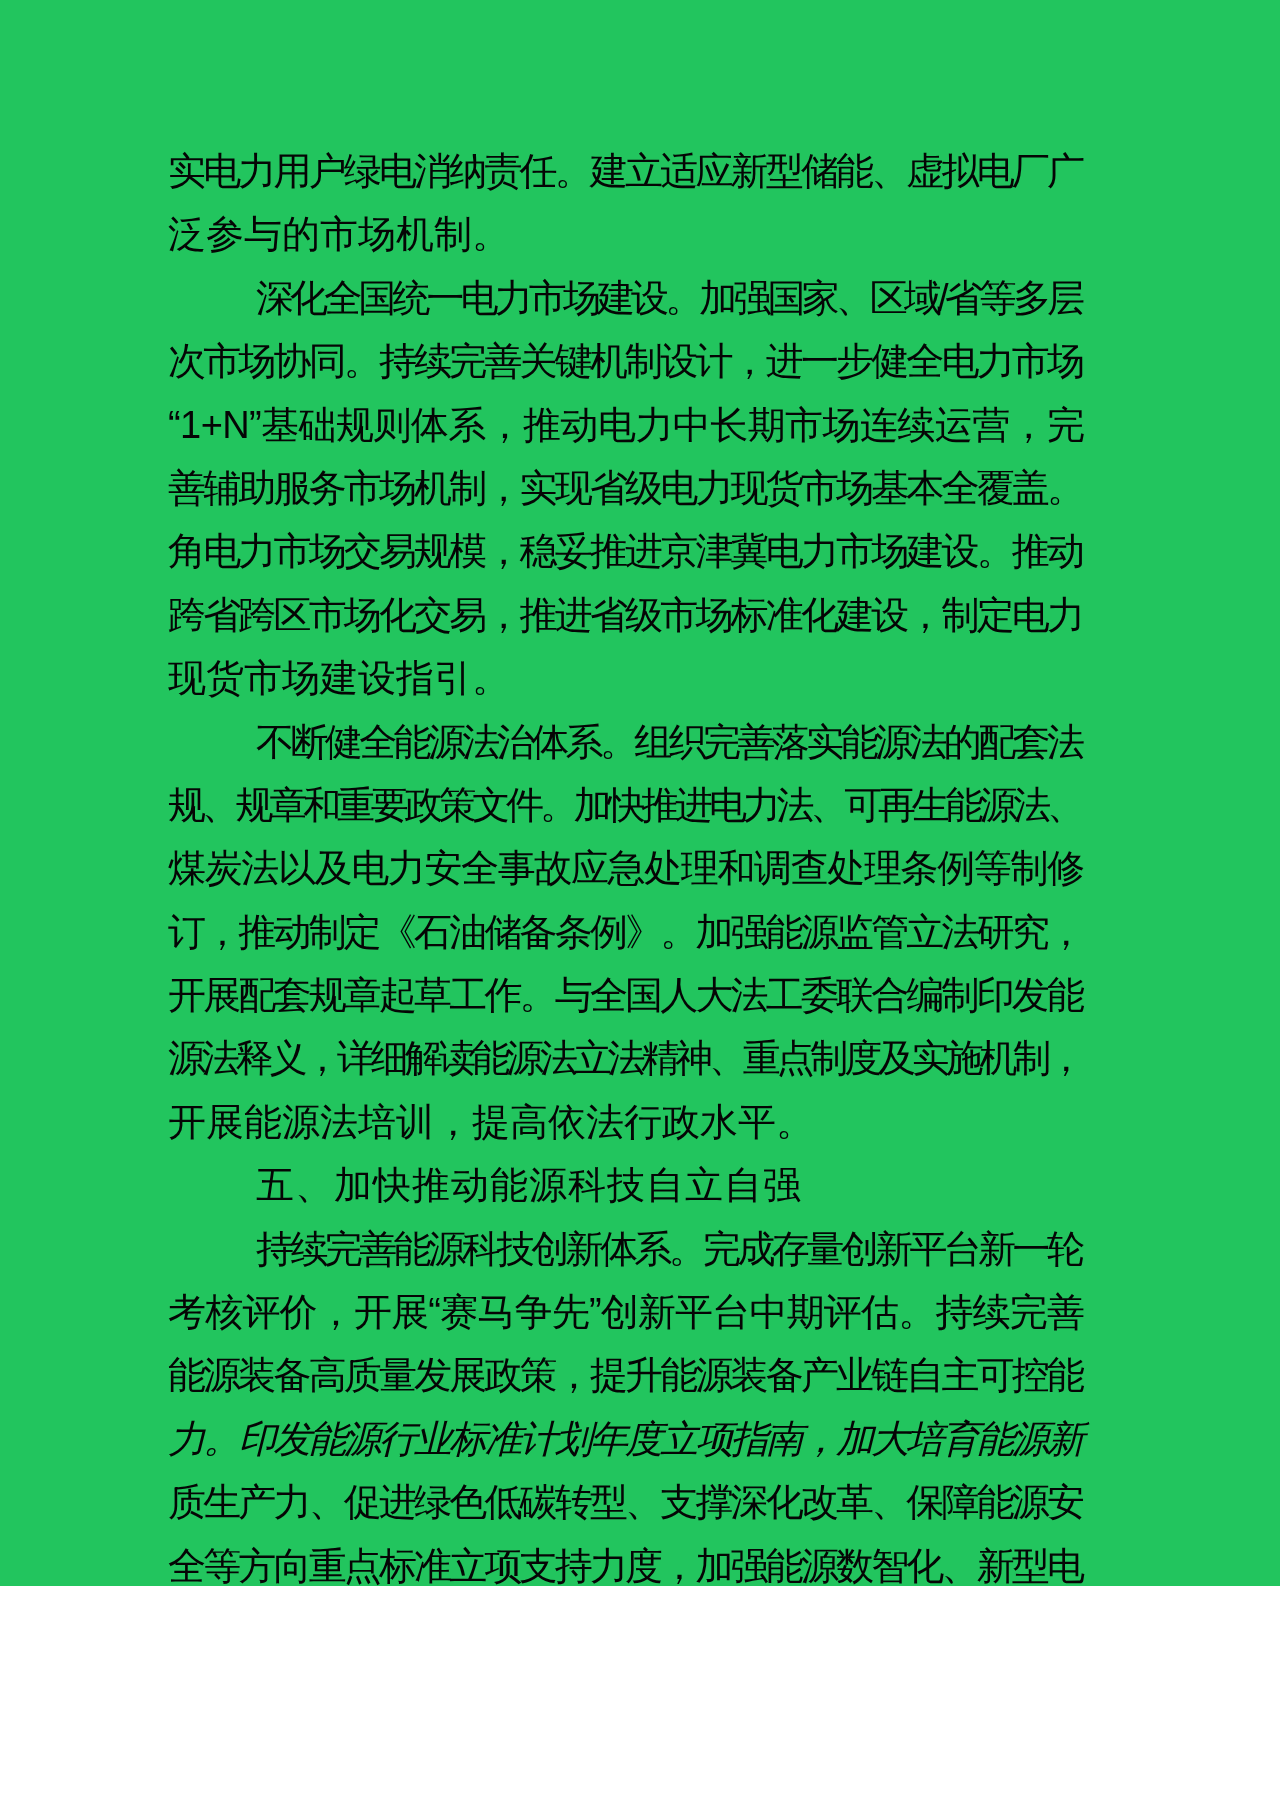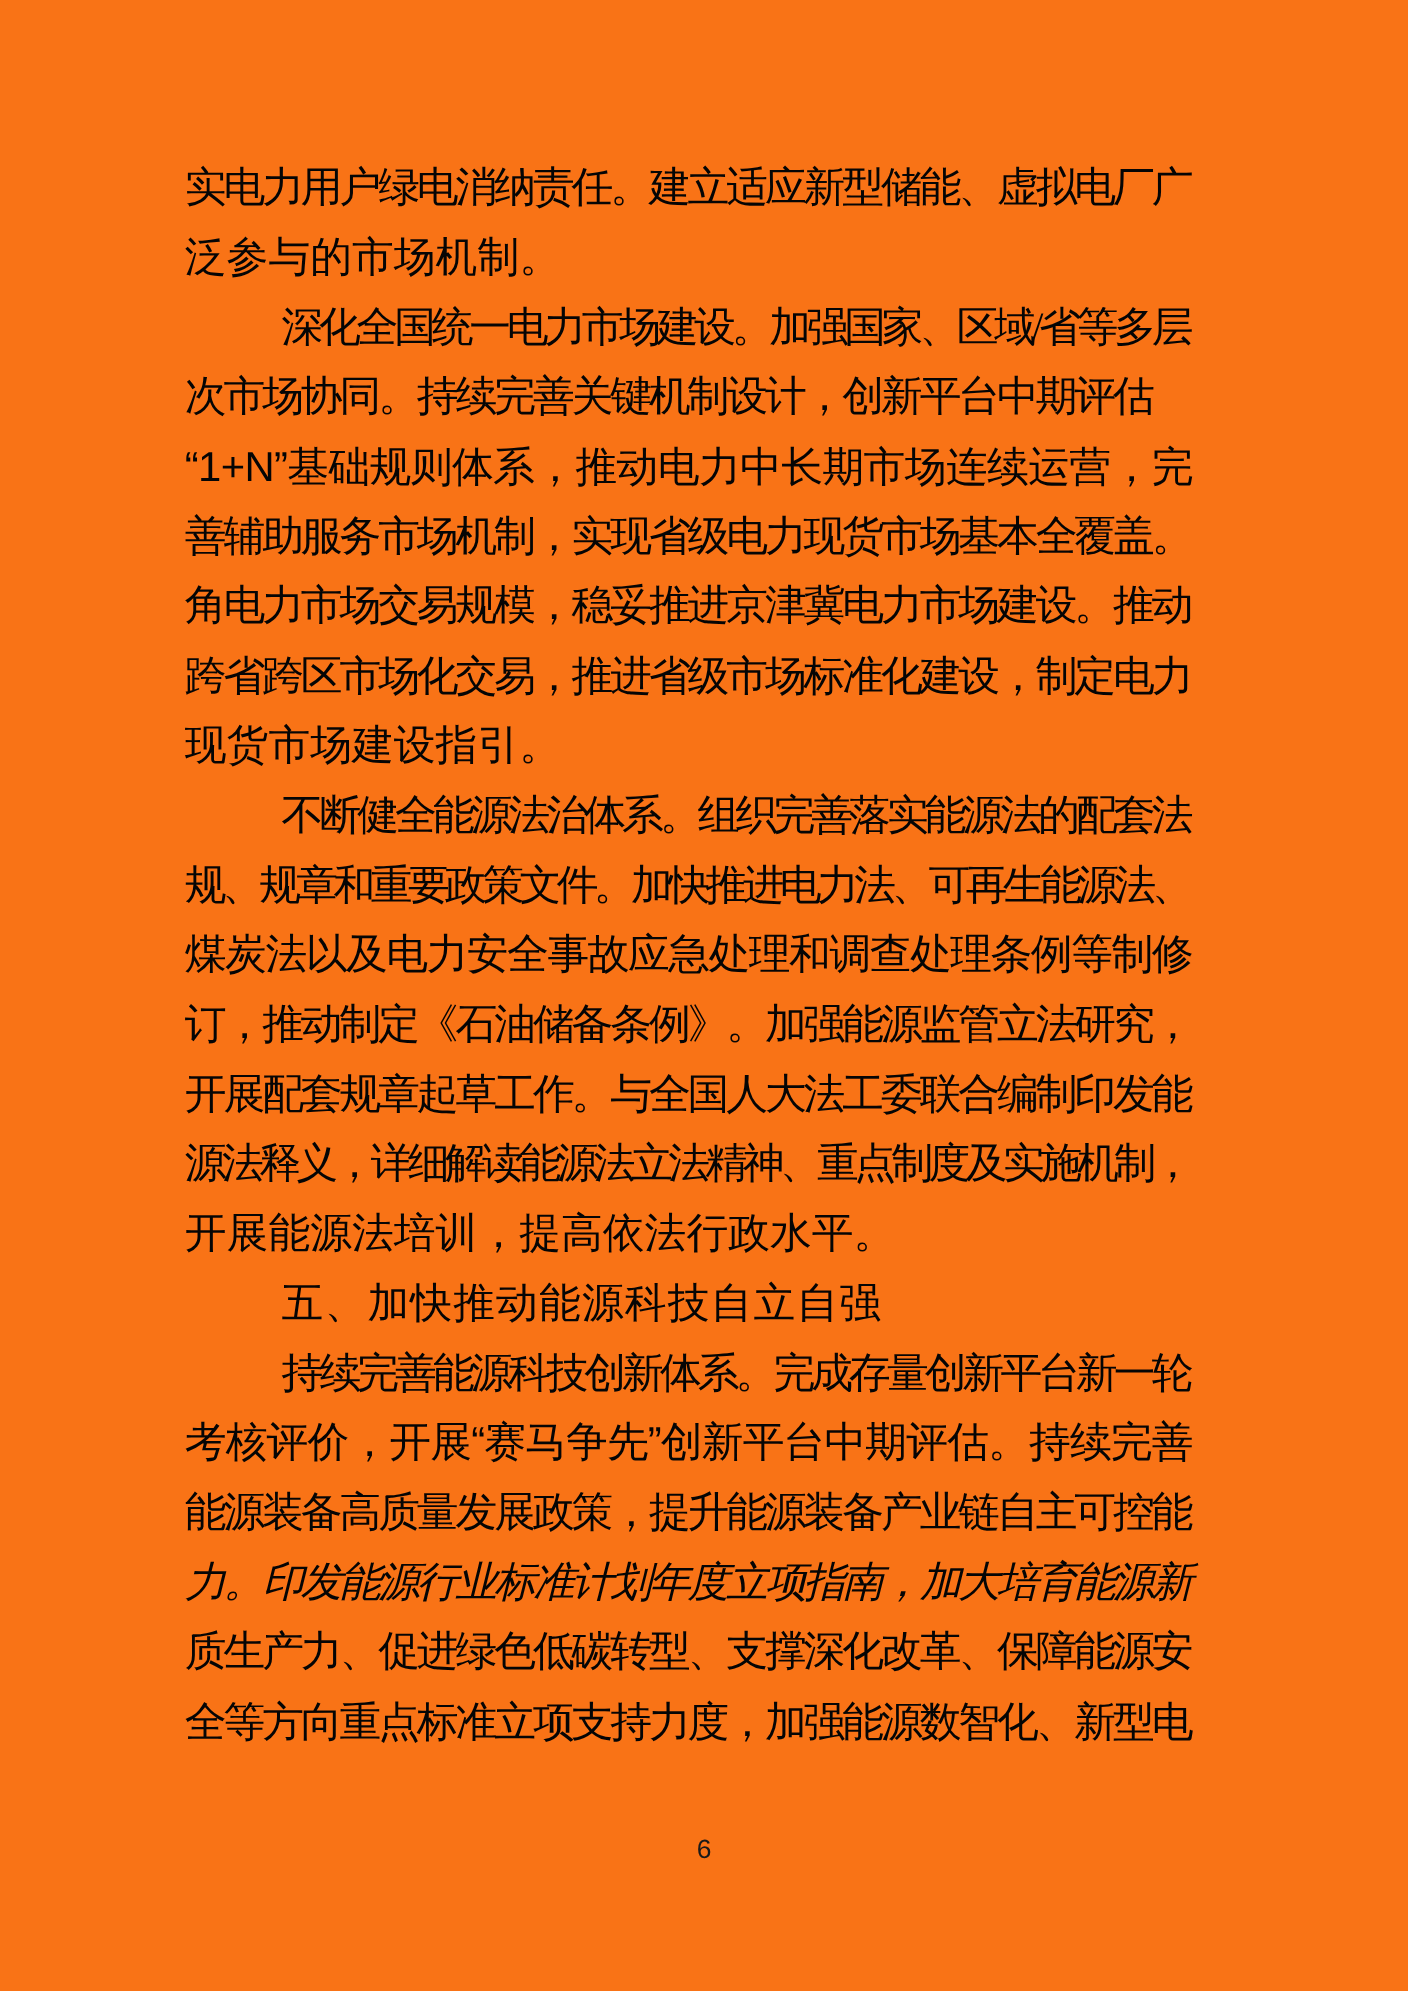--- a/index.html
+++ b/index.html
@@ -1,58 +1,58 @@
 <!DOCTYPE html>
 <html><head>
 <meta charset="utf-8">
 <style>
   html, body { margin: 0; padding: 0; background: #ffffff; }
   .page {
     position: relative;
     width: 1280px;
-    height: 1810px;
-    background: #f97316;
+    height: 1586px;
+    background: #22c55e;
     overflow: hidden;
     font-family: "Liberation Sans", "DejaVu Sans", sans-serif;
     color: #000000;
   }
   .content {
     position: absolute;
     left: 168px;
     top: 140px;
     width: 917px;
   }
   .line {
     height: 63.4px;
     line-height: 63.4px;
     font-size: 38px;
     white-space: nowrap;
     color: #050505;
   }
-  .line.indent { padding-left: 88px; font-family: Liberation Serif, serif; }
+  .line.indent { padding-left: 88px; }
   .line.heading { letter-spacing: 1px; }
   .footer {
     position: absolute;
     left: 0;
     top: 1668px;
     width: 1280px;
     text-align: center;
     font-size: 24px;
     color: #1a1a1a;
   }
 </style>
 </head>
 <body>
 
 <div class="page">
   <div class="content">
     <div class="line fill"><span style="letter-spacing: -2.84px;">实电力用户绿电消纳责任。建立适应新型储能、虚拟电厂广</span></div>
     <div class="line"><span>泛参与的市场机制。</span></div>
     <div class="line indent fill"><span style="letter-spacing: -3.89844px;">深化全国统一电力市场建设。加强国家、区域/省等多层</span></div>
-    <div class="line fill"><span style="letter-spacing: -2.84px;">次市场协同。持续完善关键机制设计，创新平台中期评估</span></div>
+    <div class="line fill"><span style="letter-spacing: -2.84px;">次市场协同。持续完善关键机制设计，进一步健全电力市场</span></div>
     <div class="line fill"><span style="letter-spacing: -0.579928px;">“1+N”基础规则体系，推动电力中长期市场连续运营，完</span></div>
     <div class="line fill"><span style="letter-spacing: -2.84px;">善辅助服务市场机制，实现省级电力现货市场基本全覆盖。</span></div>
     <div class="line fill"><span style="letter-spacing: -2.84px;">角电力市场交易规模，稳妥推进京津冀电力市场建设。推动</span></div>
     <div class="line fill"><span style="letter-spacing: -2.84px;">跨省跨区市场化交易，推进省级市场标准化建设，制定电力</span></div>
     <div class="line"><span>现货市场建设指引。</span></div>
     <div class="line indent fill"><span style="letter-spacing: -3.6087px;">不断健全能源法治体系。组织完善落实能源法的配套法</span></div>
     <div class="line fill"><span style="letter-spacing: -4.19231px; margin-top: 20px;">规、规章和重要政策文件。加快推进电力法、可再生能源法、</span></div>
     <div class="line fill"><span style="letter-spacing: -1.375px;">煤炭法以及电力安全事故应急处理和调查处理条例等制修</span></div>
     <div class="line fill"><span style="letter-spacing: -2.84px;">订，推动制定《石油储备条例》。加强能源监管立法研究，</span></div>
     <div class="line fill"><span style="letter-spacing: -2.84px; font-family: Liberation Serif, serif;">开展配套规章起草工作。与全国人大法工委联合编制印发能</span></div>

